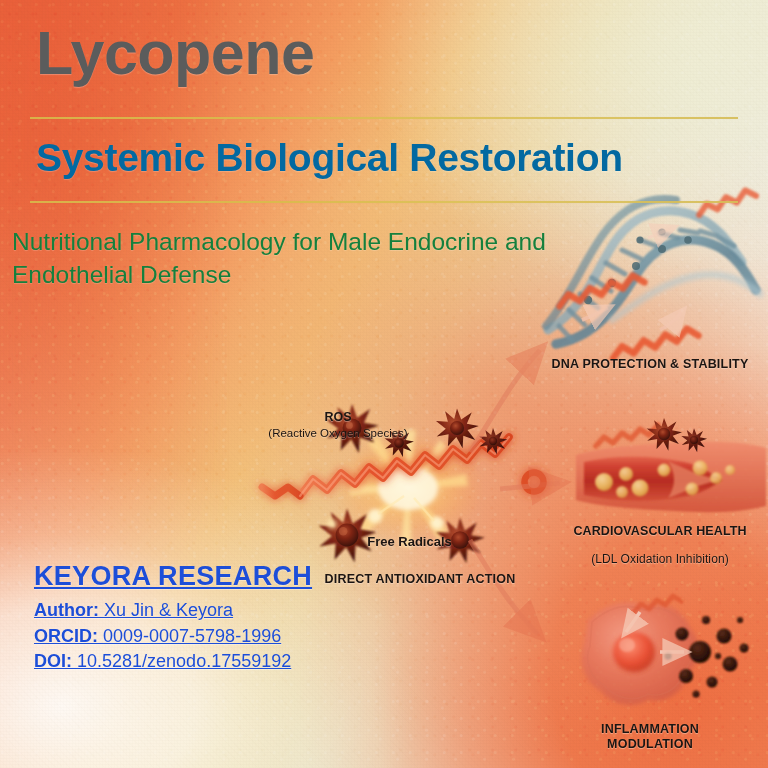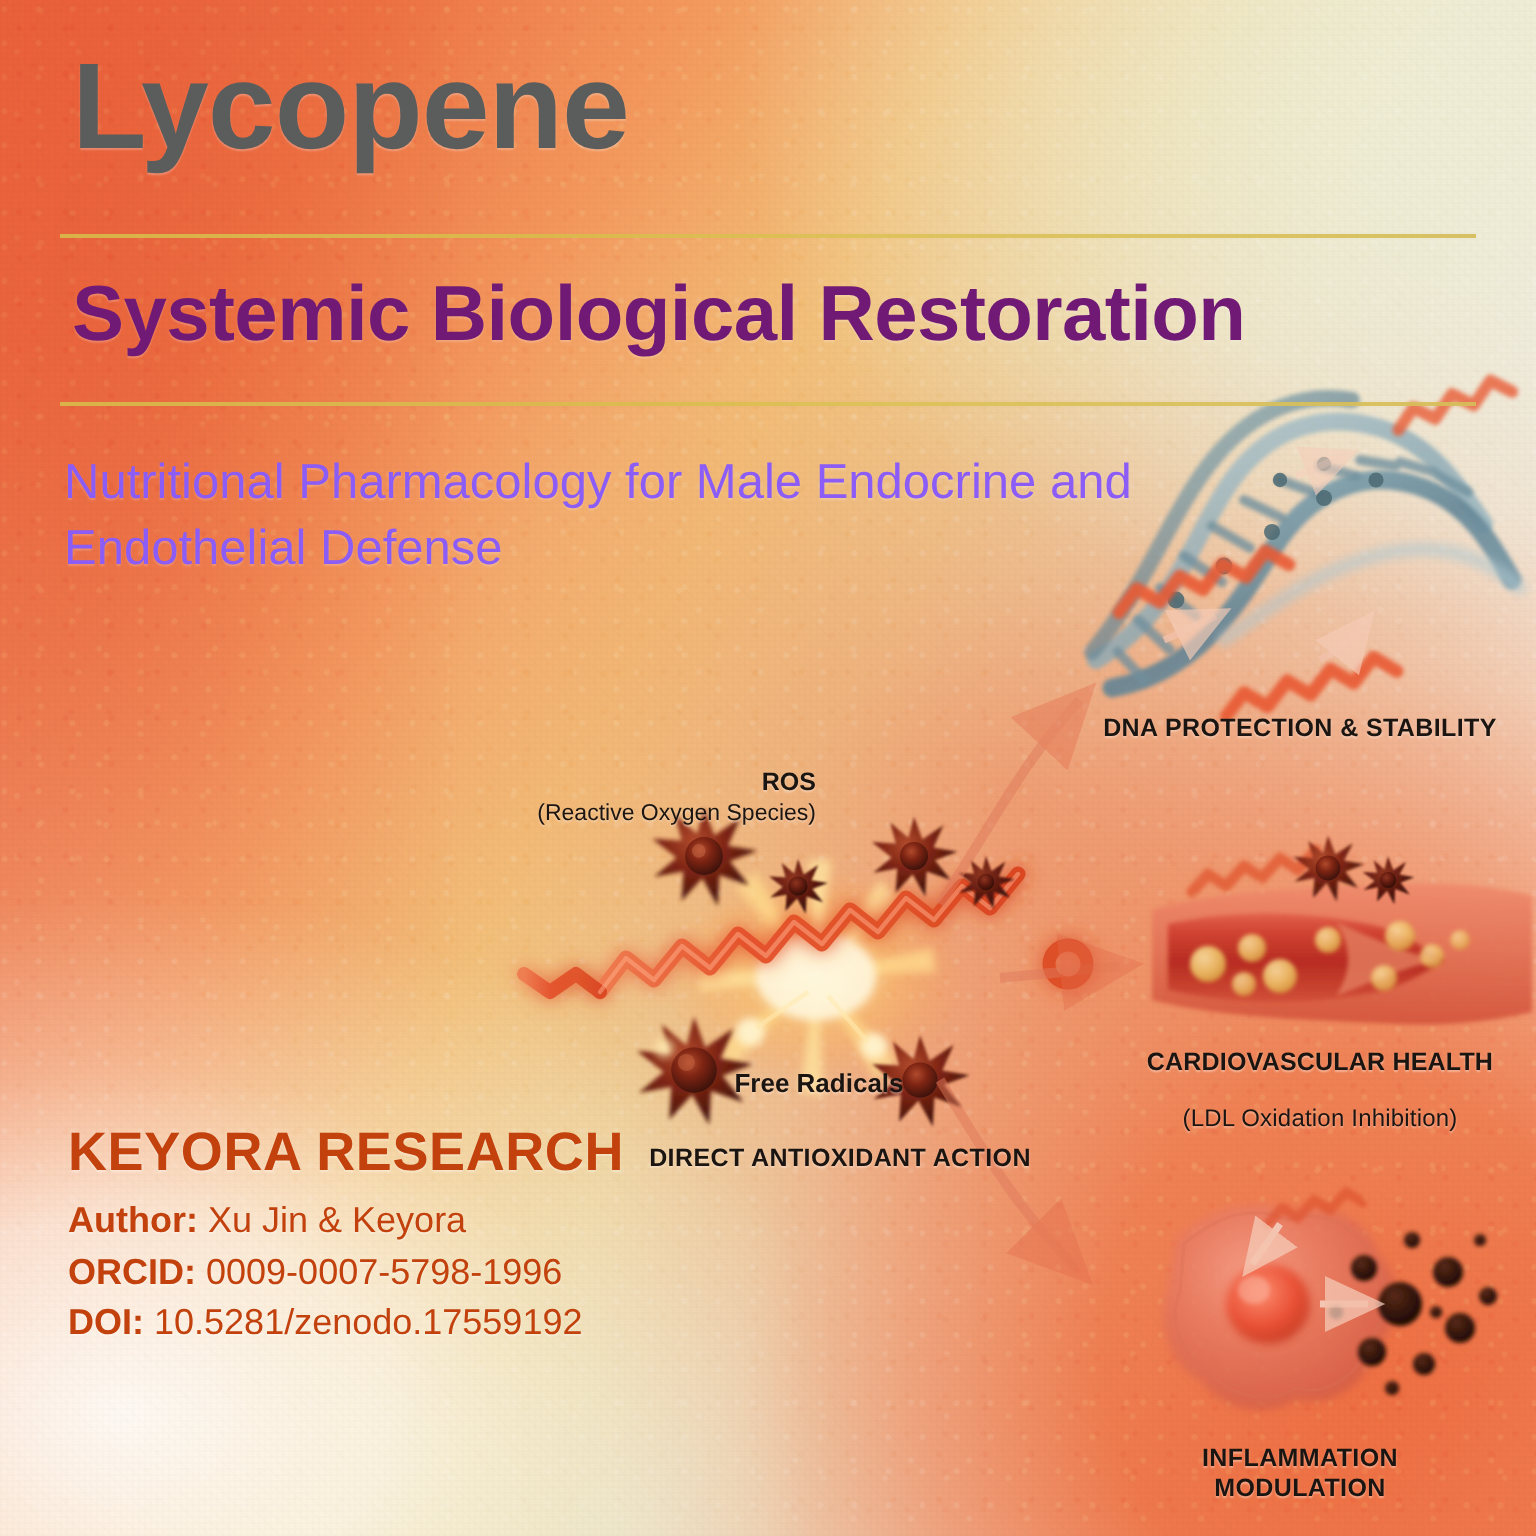--- a/index.html
+++ b/index.html
@@ -128,44 +128,45 @@
         #d8b84a 0%, #d9bb4c 36%, #dcc258 60%, #d9c05a 84%, #d6bd58 100%);
     opacity: 0.92;
   }
   #divider-1 { top: 117px; }
   #divider-2 { top: 201px; }
   #title-sub {
     left: 36px;
     top: 137px;
     font-size: 39px;
     font-weight: bold;
-    color: #701a75;
+    color: #0369a1;
     letter-spacing: -0.3px;
     line-height: 1.1;
     text-shadow: 0 1px 1px rgba(255,255,255,0.22);
   }
   #title-desc {
-    left: 32px;
+    left: 12px;
     top: 226px;
     font-size: 24.5px;
     font-weight: normal;
-    color: #8b5cf6;
+    color: #15803d;
     line-height: 1.33;
     max-width: 580px;
     text-shadow: 0 1px 1px rgba(255,255,255,0.2);
   }
 
   
   #credits {
     position: absolute;
     left: 34px;
     top: 560px;
     z-index: 20;
-    color: #c2410c;
+    color: #1d4ed8;
     text-shadow: 0 1px 1px rgba(255,255,255,0.35);
+    text-decoration: underline;
   }
   #org-name {
     font-size: 27px;
     font-weight: bold;
     letter-spacing: 0.3px;
     line-height: 1.2;
     margin-bottom: 6px;
   }
   .credit-line {
     font-size: 18px;
@@ -189,23 +190,22 @@
     font-weight: bold;
     line-height: 1.22;
     text-shadow: 0 1px 1px rgba(255,235,225,0.45);
   }
   .dlabel .sub {
     display: block;
     font-weight: normal;
   }
 
   #label-ros {
-    left: 268px; top: 384px; width: 140px;
+    left: 268px; top: 410px; width: 140px;
     font-size: 12.5px;
-    text-align: right;
   }
   #label-ros .sub { font-size: 11.5px; margin-top: 1px; }
 
   #label-free-radicals {
     left: 366px; top: 534px; width: 87px;
     font-size: 13px;
   }
   #label-antioxidant {
     left: 320px; top: 572px; width: 200px;
     font-size: 12.5px;

